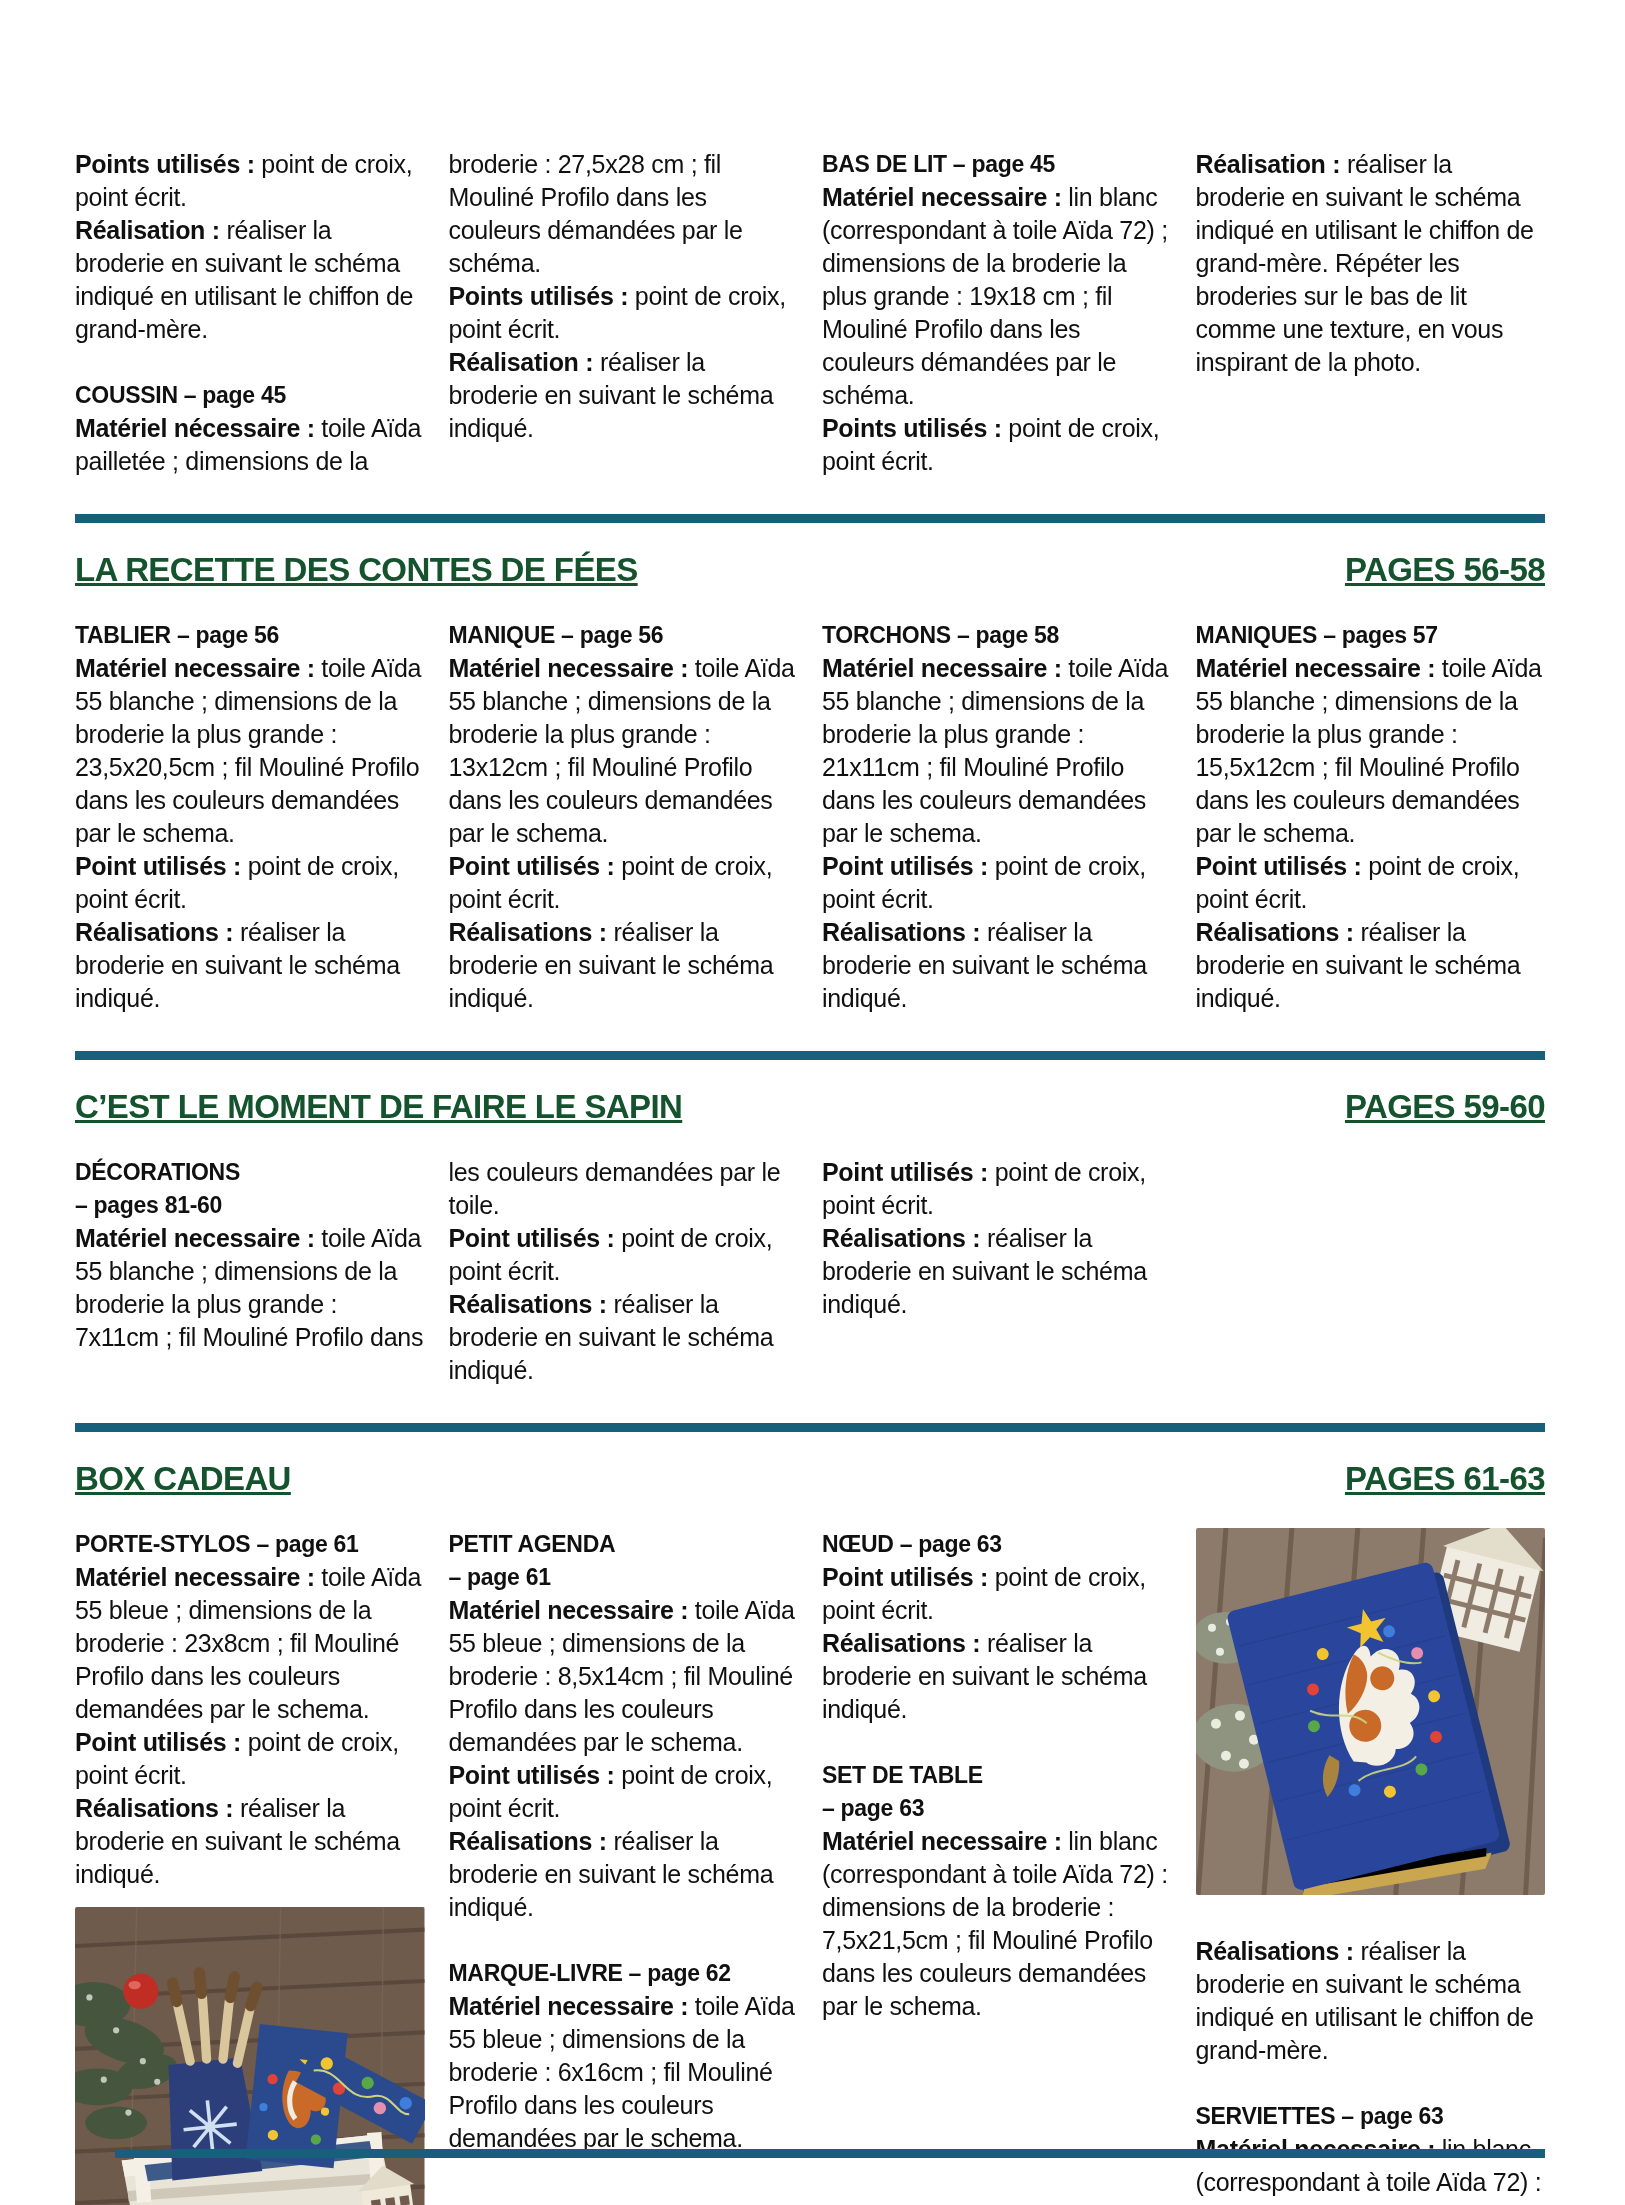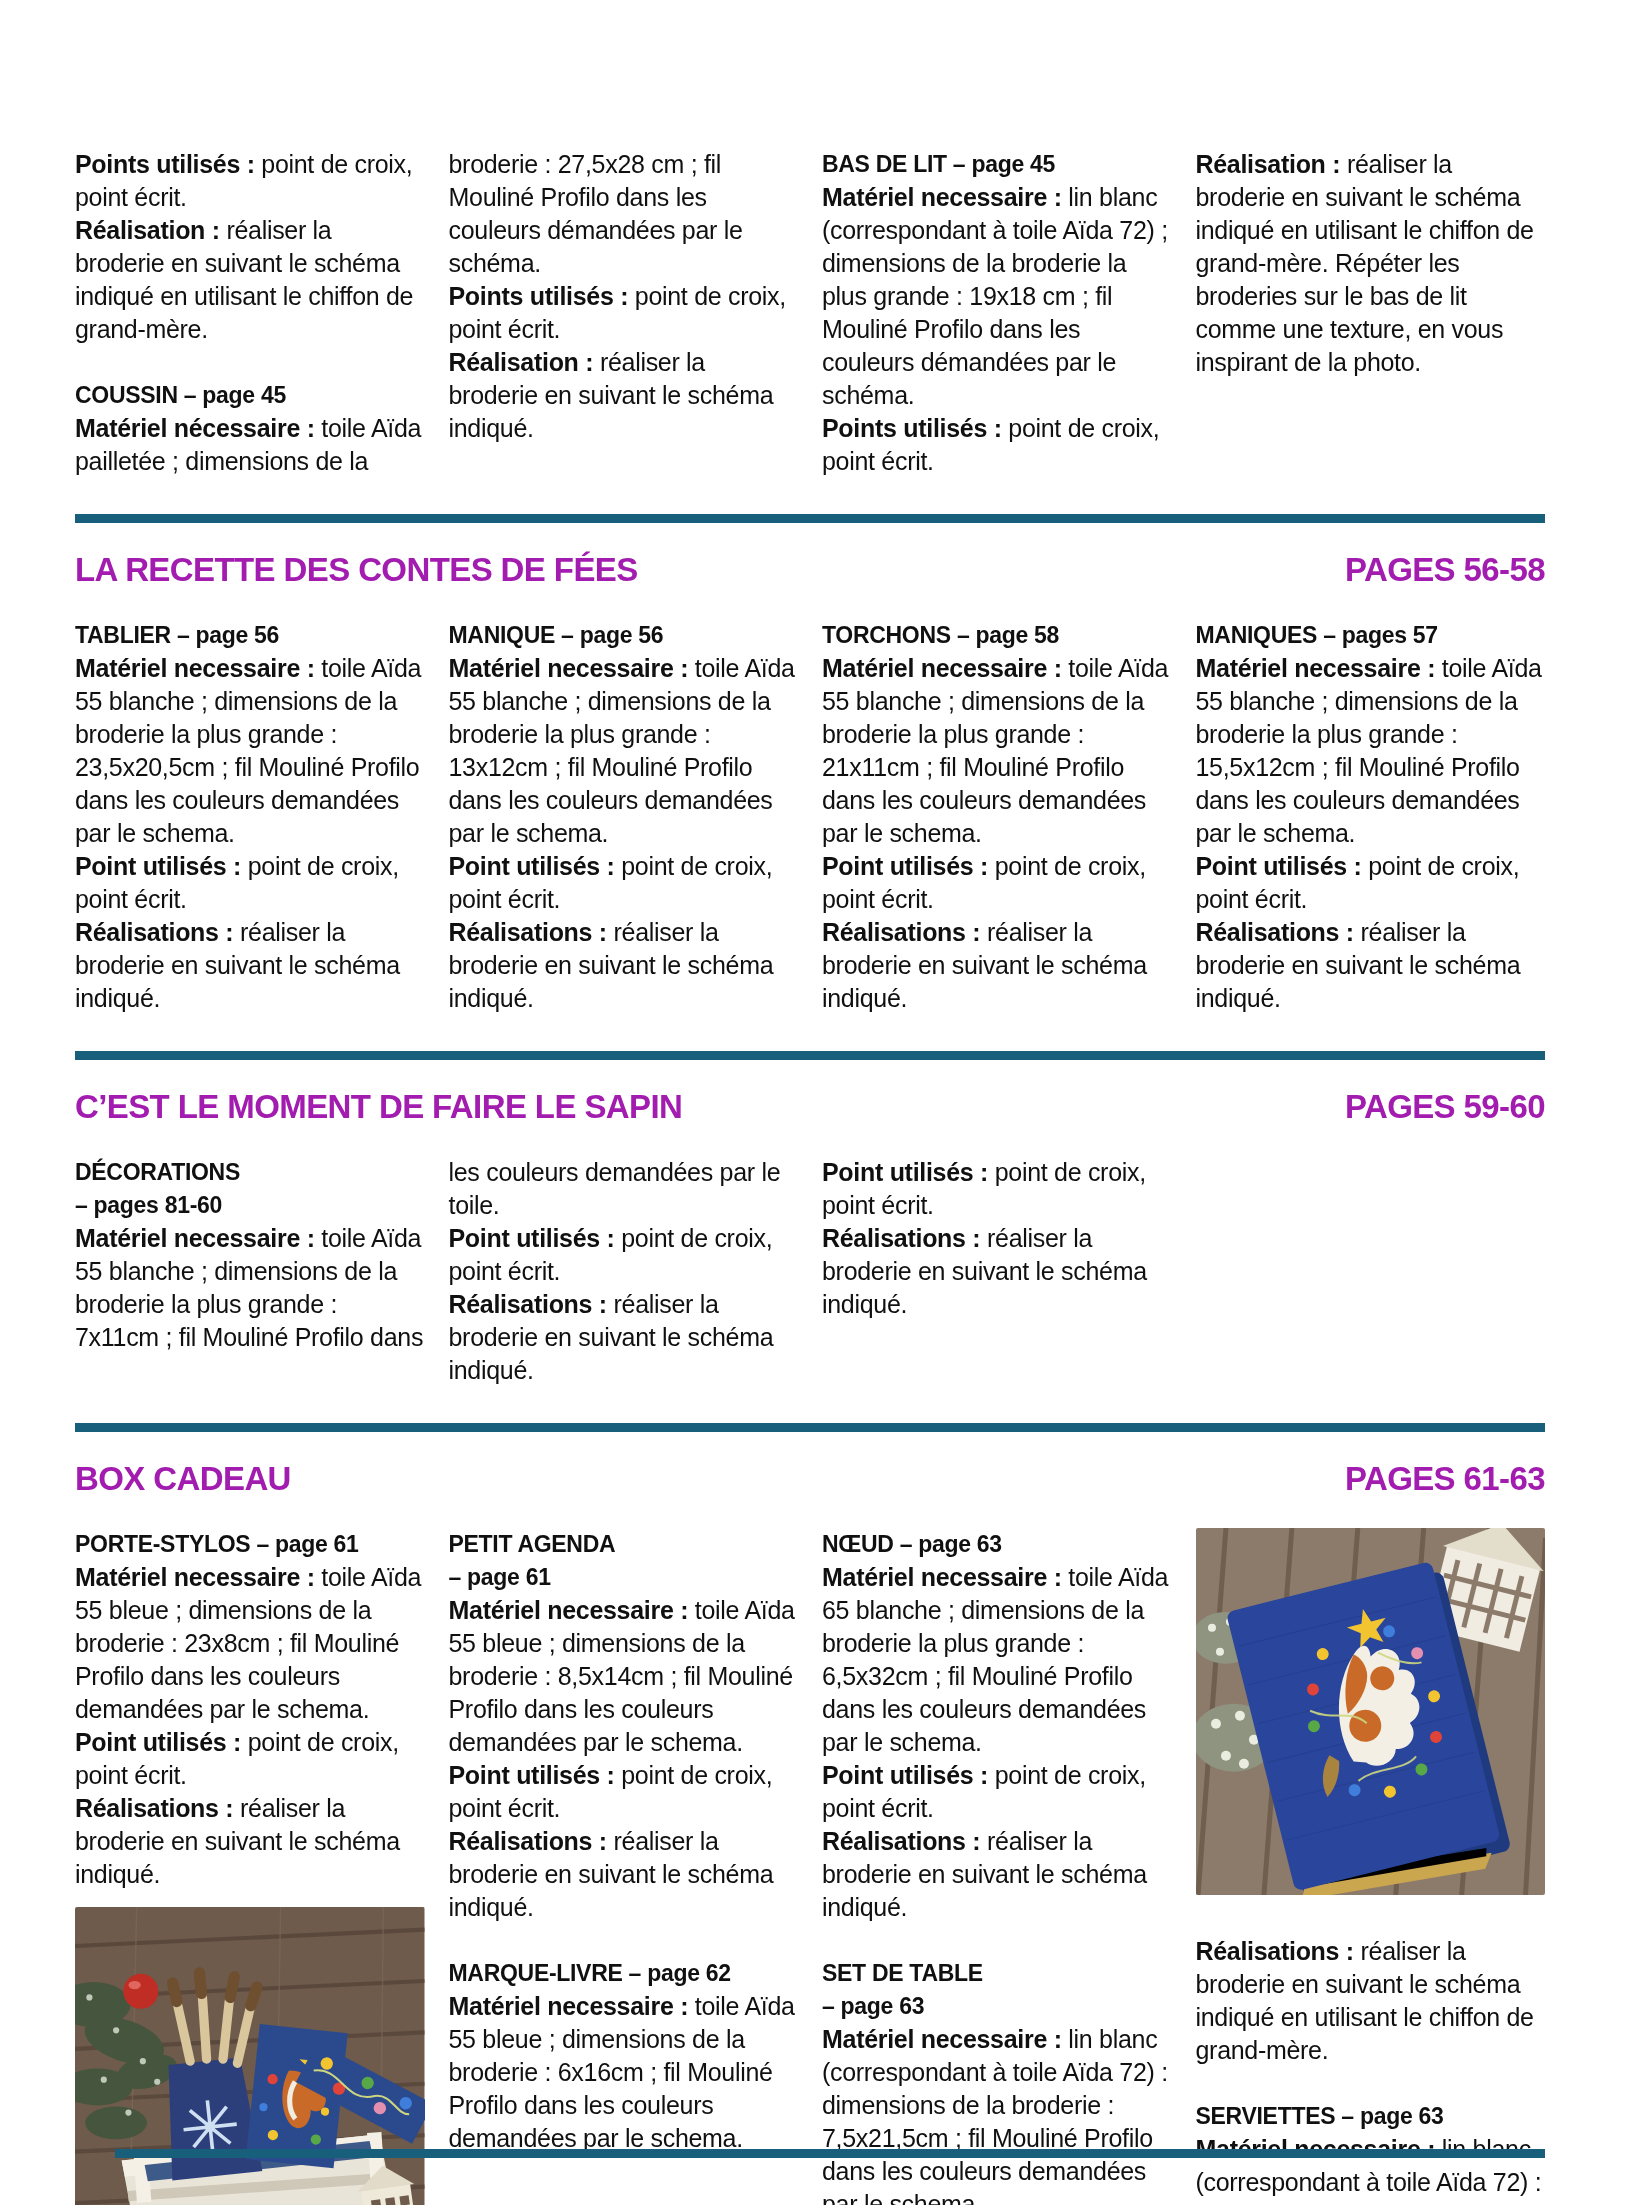--- a/index.html
+++ b/index.html
@@ -7,22 +7,23 @@
     position:relative; width:1625px; height:2205px; box-sizing:border-box;
     background:#ffffff; overflow:hidden;
     padding:148px 80px 0 75px;
     font-family:"Liberation Sans", sans-serif; color:#101010;
   }
   .section{margin-top:36px;}
   .section:first-child{margin-top:0;}
   .rule{height:9px;background:#175f7a;margin-bottom:28px;}
   .sec-head{
     display:flex;justify-content:space-between;align-items:baseline;
-    color:#a21caf;font-weight:bold;font-size:33px;letter-spacing:-0.6px;
+    color:#14532d;font-weight:bold;font-size:33px;letter-spacing:-0.6px;
     margin-bottom:30px;
+    text-decoration:underline;
   }
   .cols{display:grid;grid-template-columns:repeat(4,1fr);column-gap:24px;}
   .col{min-width:0;}
   .block{font-size:25px;line-height:33px;letter-spacing:-0.3px;margin:0;}
   .block strong{letter-spacing:-0.3px;}
   .item-title{
     font-size:23px;line-height:33px;font-weight:bold;margin:0;
     white-space:pre-line;letter-spacing:-0.3px;
   }
   .col .item-title:not(:first-child){margin-top:33px;}
@@ -251,21 +252,20 @@
             <h3 class="item-title">PETIT AGENDA
 – page 61</h3>
             <p class="block"><strong>Matériel necessaire :</strong><span> toile Aïda 55 bleue ; dimensions de la broderie : 8,5x14cm ; fil Mouliné Profilo dans les couleurs demandées par le schema.</span></p>
             <p class="block"><strong>Point utilisés :</strong><span> point de croix, point écrit.</span></p>
             <p class="block"><strong>Réalisations :</strong><span> réaliser la broderie en suivant le schéma indiqué.</span></p>
             <h3 class="item-title">MARQUE-LIVRE – page 62</h3>
             <p class="block"><strong>Matériel necessaire :</strong><span> toile Aïda 55 bleue ; dimensions de la broderie : 6x16cm ; fil Mouliné Profilo dans les couleurs demandées par le schema.</span></p>
           </div>
           <div class="col">
             <h3 class="item-title">NŒUD – page 63</h3>
-            <p class="block"><strong>Matériel necessaire :</strong><span> toile Aïda 65 blanche ; dimensions de la broderie la plus grande : 6,5x32cm ; fil Mouliné Profilo dans les couleurs demandées par le schema.</span></p>
             <p class="block"><strong>Point utilisés :</strong><span> point de croix, point écrit.</span></p>
             <p class="block"><strong>Réalisations :</strong><span> réaliser la broderie en suivant le schéma indiqué.</span></p>
             <h3 class="item-title">SET DE TABLE
 – page 63</h3>
             <p class="block"><strong>Matériel necessaire :</strong><span> lin blanc (correspondant à toile Aïda 72) : dimensions de la broderie : 7,5x21,5cm ; fil Mouliné Profilo dans les couleurs demandées par le schema.</span></p>
           </div>
           <div class="col">
             <figure class="photo-wrap">
               <svg viewBox="0 0 350 368" xmlns="http://www.w3.org/2000/svg">
                 <rect width="350" height="368" fill="#8c7b6b"></rect>

